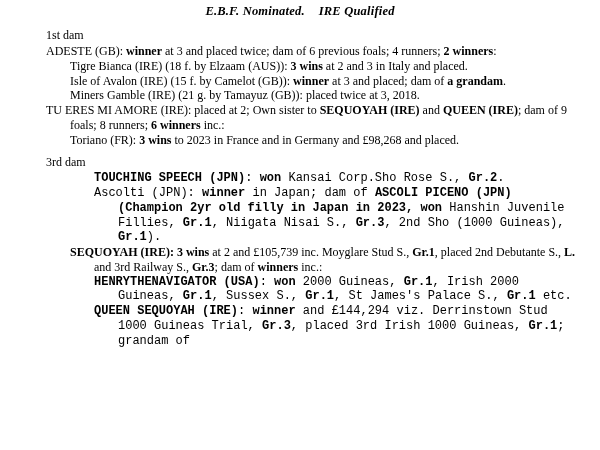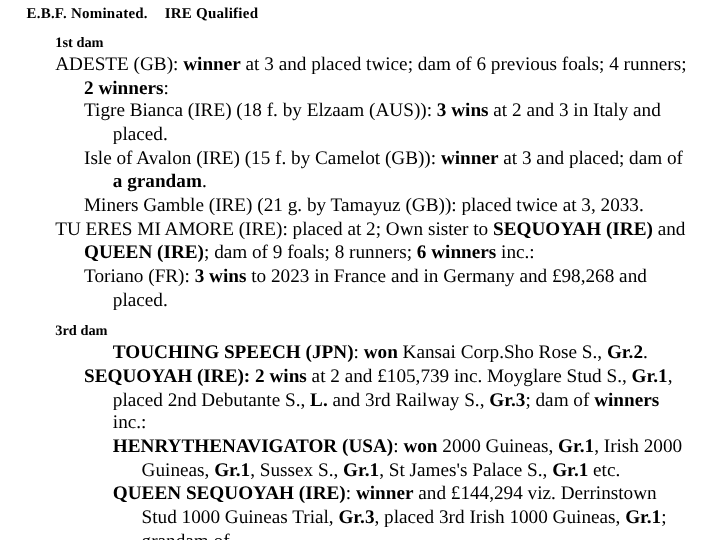--- a/index.html
+++ b/index.html
@@ -16,76 +16,79 @@
   }
   .page {
     width: 600px;
     height: 450px;
     position: relative;
     box-sizing: border-box;
     padding: 0 22px 0 22px;
     overflow: hidden;
   }
   .header {
-    text-align: left;
+    text-align: center;
     font-weight: bold;
     font-size: 12.5px;
     letter-spacing: 0.2px;
     padding-top: 4px;
     padding-bottom: 9px;
+    font-style: italic;
   }
   .header .sep {
     display: inline-block;
     width: 14px;
   }
   .dam-title {
-    font-weight: bold;
+    font-weight: normal;
     font-size: 12px;
     margin-top: 8px;
     margin-bottom: 1px;
     padding-left: 24px;
   }
   .dam-title.first {
     margin-top: 0;
   }
   .blk {
-    font-size: 16px;
+    font-size: 12px;
     line-height: 1.23;
   }
   .hang0 {
     padding-left: 48px;
     text-indent: -24px;
   }
   .hang1 {
     padding-left: 72px;
     text-indent: -24px;
   }
   .hang2 {
     padding-left: 96px;
     text-indent: -24px;
+    font-family: Liberation Mono, monospace;
   }
   b { font-weight: bold; }
 </style>
 </head>
 <body>
 
 <div class="page">
 
   <div class="header">
     <span>E.B.F. Nominated.</span><span class="sep"></span><span>IRE Qualified</span>
   </div>
 
   <div class="body">
       <div class="dam-title first">1st dam</div>
       <div class="blk hang0">ADESTE (GB): <b>winner</b> at 3 and placed twice; dam of 6 previous foals; 4 runners; <b>2 winners</b>:</div>
       <div class="blk hang1">Tigre Bianca (IRE) (18 f. by Elzaam (AUS)): <b>3 wins</b> at 2 and 3 in Italy and placed.</div>
       <div class="blk hang1">Isle of Avalon (IRE) (15 f. by Camelot (GB)): <b>winner</b> at 3 and placed; dam of <b>a grandam</b>.</div>
-      <div class="blk hang1">Miners Gamble (IRE) (21 g. by Tamayuz (GB)): placed twice at 3, 2033.</div>
+      <div class="blk hang1">Miners Gamble (IRE) (21 g. by Tamayuz (GB)): placed twice at 3, 2018.</div>
       <div class="blk hang0">TU ERES MI AMORE (IRE): placed at 2; Own sister to <b>SEQUOYAH (IRE)</b> and <b>QUEEN (IRE)</b>; dam of 9 foals; 8 runners; <b>6 winners</b> inc.:</div>
       <div class="blk hang1">Toriano (FR): <b>3 wins</b> to 2023 in France and in Germany and £98,268 and placed.</div>
       <div class="dam-title">3rd dam</div>
       <div class="blk hang2"><b>TOUCHING SPEECH (JPN)</b>: <b>won</b> Kansai Corp.Sho Rose S., <b>Gr.2</b>.</div>
-      <div class="blk hang1"><b>SEQUOYAH (IRE): 2 wins</b> at 2 and £105,739 inc. Moyglare Stud S., <b>Gr.1</b>, placed 2nd Debutante S., <b>L.</b> and 3rd Railway S., <b>Gr.3</b>; dam of <b>winners</b> inc.:</div>
+      <div class="blk hang2">Ascolti (JPN): <b>winner</b> in Japan; dam of <b>ASCOLI PICENO (JPN) (Champion 2yr old filly in Japan in 2023, won</b> Hanshin Juvenile Fillies, <b>Gr.1</b>, Niigata Nisai S., <b>Gr.3</b>, 2nd Sho (1000 Guineas), <b>Gr.1</b>).</div>
+      <div class="blk hang1"><b>SEQUOYAH (IRE): 3 wins</b> at 2 and £105,739 inc. Moyglare Stud S., <b>Gr.1</b>, placed 2nd Debutante S., <b>L.</b> and 3rd Railway S., <b>Gr.3</b>; dam of <b>winners</b> inc.:</div>
       <div class="blk hang2"><b>HENRYTHENAVIGATOR (USA)</b>: <b>won</b> 2000 Guineas, <b>Gr.1</b>, Irish 2000 Guineas, <b>Gr.1</b>, Sussex S., <b>Gr.1</b>, St James's Palace S., <b>Gr.1</b> etc.</div>
       <div class="blk hang2"><b>QUEEN SEQUOYAH (IRE)</b>: <b>winner</b> and £144,294 viz. Derrinstown Stud 1000 Guineas Trial, <b>Gr.3</b>, placed 3rd Irish 1000 Guineas, <b>Gr.1</b>; grandam of</div>
     </div>
 
 </div>
 
 </body></html>

